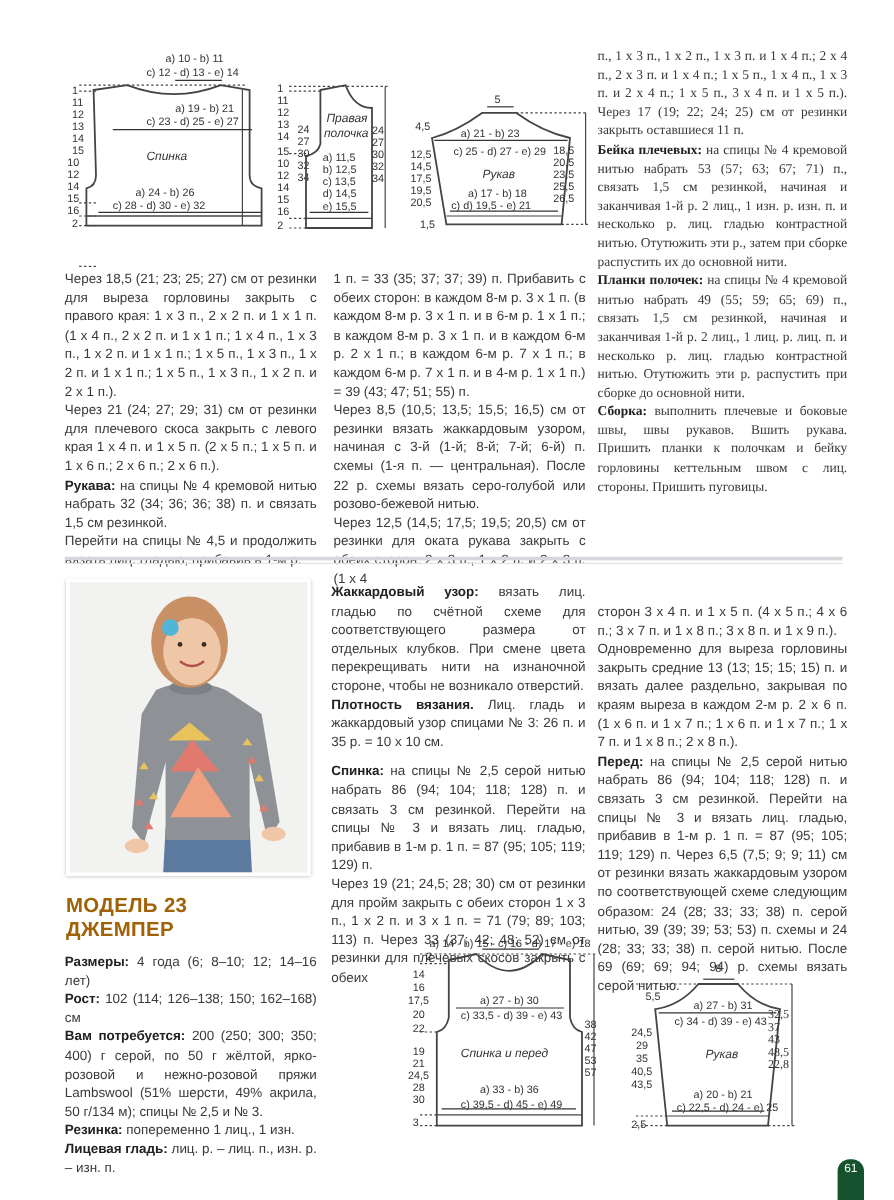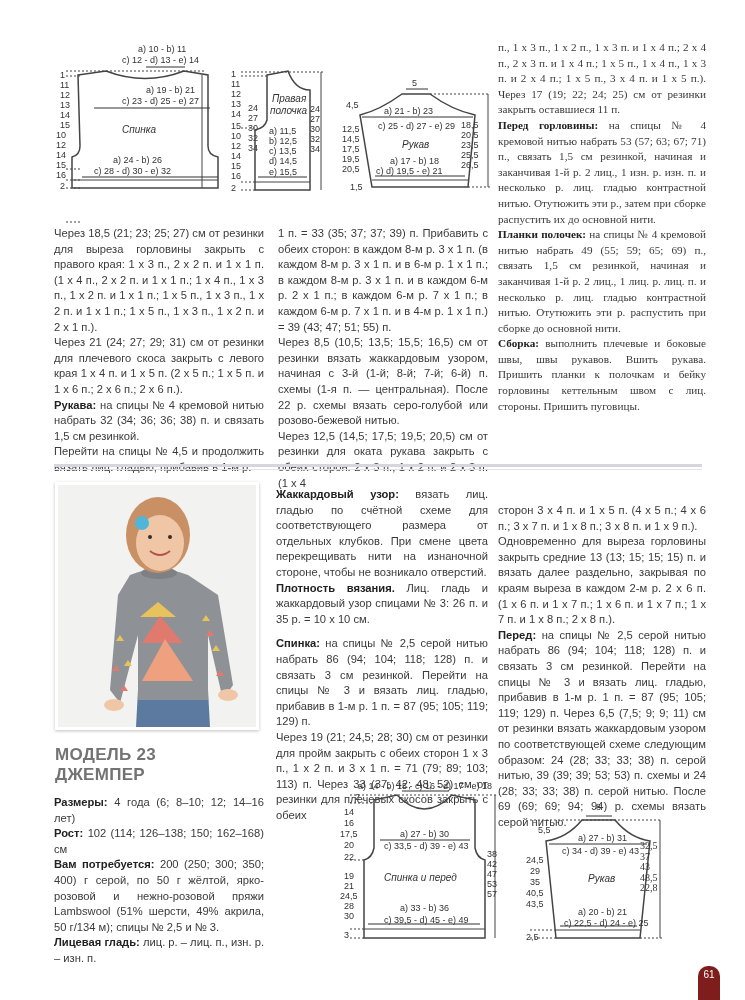--- a/index.html
+++ b/index.html
@@ -9,22 +9,22 @@
   .col p { margin:0; }
   .col b { color:#222; }
   .diag { position:absolute; }
   .diag svg { display:block; overflow:visible; }
   .diag text { font-family:"Liberation Sans", sans-serif; font-size:9px; fill:#333; }
   .diag .ital { font-style:italic; font-size:10px; }
   .divider { position:absolute; left:54px; width:648px; height:3px; background:#d6d6dc; top:464px; }
   .divider2 { position:absolute; left:54px; width:648px; height:1px; background:#e2e2e6; top:469px; }
   .photo { position:absolute; left:55px; top:482px; width:204px; height:248px; background:#f1f1f1;
            box-shadow:0 1px 3px rgba(0,0,0,0.25); border:3px solid #fff; box-sizing:border-box; }
-  .heading { position:absolute; left:55px; top:745px; font-weight:bold; font-size:17px; line-height:20px; color:#737373; letter-spacing:0.3px; }
-  .page-num { position:absolute; left:698px; top:966px; width:22px; height:34px; background:#7f1d1d;
+  .heading { position:absolute; left:55px; top:745px; font-weight:bold; font-size:17px; line-height:20px; color:#a16207; letter-spacing:0.3px; }
+  .page-num { position:absolute; left:698px; top:966px; width:22px; height:34px; background:#14532d;
               border-radius:10px 10px 0 0; color:#fff; font-size:10px; text-align:center; padding-top:3px; box-sizing:border-box; }
 </style>
 </head>
 <body>
 
 <div class="diag" style="left:50px;top:40px;">
   <svg width="180" height="160" viewBox="0 0 180 160">
     <path d="M38 35 L66 31 Q 105 46 144 31 L 168 35 L 168 106 Q 168 115 178 117 L 178 148 L 32 148 L 32 117 Q 40 115 40 106 Z" fill="none" stroke="#444" stroke-width="1.5" transform="translate(-10,0)"></path>
     <line x1="22" y1="140" x2="168" y2="140" stroke="#444" stroke-width="1.2"></line>
     <line x1="16" y1="31" x2="155" y2="31" stroke="#444" stroke-dasharray="2,2"></line>
@@ -158,21 +158,21 @@
 </div>
 
 <div class="col" style="left:278px;top:226px;width:210px;">
   <p><span>1 п. = 33 (35; 37; 37; 39) п. Прибавить с обеих сторон: в каждом 8-м р. 3 x 1 п. (в каждом 8-м р. 3 x 1 п. и в 6-м р. 1 x 1 п.; в каждом 8-м р. 3 x 1 п. и в каждом 6-м р. 2 x 1 п.; в каждом 6-м р. 7 x 1 п.; в каждом 6-м р. 7 x 1 п. и в 4-м р. 1 x 1 п.) = 39 (43; 47; 51; 55) п.</span></p>
   <p><span>Через 8,5 (10,5; 13,5; 15,5; 16,5) см от резинки вязать жаккардовым узором, начиная с 3-й (1-й; 8-й; 7-й; 6-й) п. схемы (1-я п. — центральная). После 22 р. схемы вязать серо-голубой или розово-бежевой нитью.</span></p>
   <p><span>Через 12,5 (14,5; 17,5; 19,5; 20,5) см от резинки для оката рукава закрыть с обеих сторон: 2 x 3 п., 1 x 2 п. и 2 x 3 п. (1 x 4</span></p>
 </div>
 
 <div class="col" style="left:498px;top:40px;width:208px;font-family:Liberation Serif, serif;">
   <p><span>п., 1 x 3 п., 1 x 2 п., 1 x 3 п. и 1 x 4 п.; 2 x 4 п., 2 x 3 п. и 1 x 4 п.; 1 x 5 п., 1 x 4 п., 1 x 3 п. и 2 x 4 п.; 1 x 5 п., 3 x 4 п. и 1 x 5 п.). Через 17 (19; 22; 24; 25) см от резинки закрыть оставшиеся 11 п.</span></p>
-  <p><b>Перед горловины:</b><span> на спицы № 4 кремовой нитью набрать 53 (57; 63; 67; 71) п., связать 1,5 см резинкой, начиная и заканчивая 1-й р. 2 лиц., 1 изн. р. изн. п. и несколько р. лиц. гладью контрастной нитью. Отутюжить эти р., затем при сборке распустить их до основной нити.</span></p>
+  <p><b>Бейка плечевых:</b><span> на спицы № 4 кремовой нитью набрать 53 (57; 63; 67; 71) п., связать 1,5 см резинкой, начиная и заканчивая 1-й р. 2 лиц., 1 изн. р. изн. п. и несколько р. лиц. гладью контрастной нитью. Отутюжить эти р., затем при сборке распустить их до основной нити.</span></p>
   <p><b>Планки полочек:</b><span> на спицы № 4 кремовой нитью набрать 49 (55; 59; 65; 69) п., связать 1,5 см резинкой, начиная и заканчивая 1-й р. 2 лиц., 1 лиц. р. лиц. п. и несколько р. лиц. гладью контрастной нитью. Отутюжить эти р. распустить при сборке до основной нити.</span></p>
   <p><b>Сборка:</b><span> выполнить плечевые и боковые швы, швы рукавов. Вшить рукава. Пришить планки к полочкам и бейку горловины кеттельным швом с лиц. стороны. Пришить пуговицы.</span></p>
 </div>
 
 <div class="divider"></div>
 <div class="divider2"></div>
 
 <div class="photo" title="Девочка в сером джемпере с треугольниками">
   <svg width="198" height="242" viewBox="0 0 198 242">
     <rect width="198" height="242" fill="#f2f2f0"></rect>
@@ -214,20 +214,21 @@
 
 <div class="heading">
   <div>МОДЕЛЬ 23</div>
   <div>ДЖЕМПЕР</div>
 </div>
 
 <div class="col" style="left:54px;top:795px;width:210px;">
   <p><b>Размеры:</b><span> 4 года (6; 8–10; 12; 14–16 лет)</span></p>
   <p><b>Рост:</b><span> 102 (114; 126–138; 150; 162–168) см</span></p>
   <p><b>Вам потребуется:</b><span> 200 (250; 300; 350; 400) г серой, по 50 г жёлтой, ярко-розовой и нежно-розовой пряжи Lambswool (51% шерсти, 49% акрила, 50 г/134 м); спицы № 2,5 и № 3.</span></p>
+  <p><b>Резинка:</b><span> попеременно 1 лиц., 1 изн.</span></p>
   <p><b>Лицевая гладь:</b><span> лиц. р. – лиц. п., изн. р. – изн. п.</span></p>
 </div>
 
 <div class="col" style="left:276px;top:487px;width:212px;">
   <p><b>Жаккардовый узор:</b><span> вязать лиц. гладью по счётной схеме для соответствующего размера от отдельных клубков. При смене цвета перекрещивать нити на изнаночной стороне, чтобы не возникало отверстий.</span></p>
   <p><b>Плотность вязания.</b><span> Лиц. гладь и жаккардовый узор спицами № 3: 26 п. и 35 р. = 10 x 10 см.</span></p>
   <p style="height:9px;"></p>
   <p><b>Спинка:</b><span> на спицы № 2,5 серой нитью набрать 86 (94; 104; 118; 128) п. и связать 3 см резинкой. Перейти на спицы № 3 и вязать лиц. гладью, прибавив в 1-м р. 1 п. = 87 (95; 105; 119; 129) п.</span></p>
   <p><b></b><span>Через 19 (21; 24,5; 28; 30) см от резинки для пройм закрыть с обеих сторон 1 x 3 п., 1 x 2 п. и 3 x 1 п. = 71 (79; 89; 103; 113) п. Через 33 (37; 42; 48; 52) см от резинки для плечевых скосов закрыть с обеих</span></p>
 </div>

